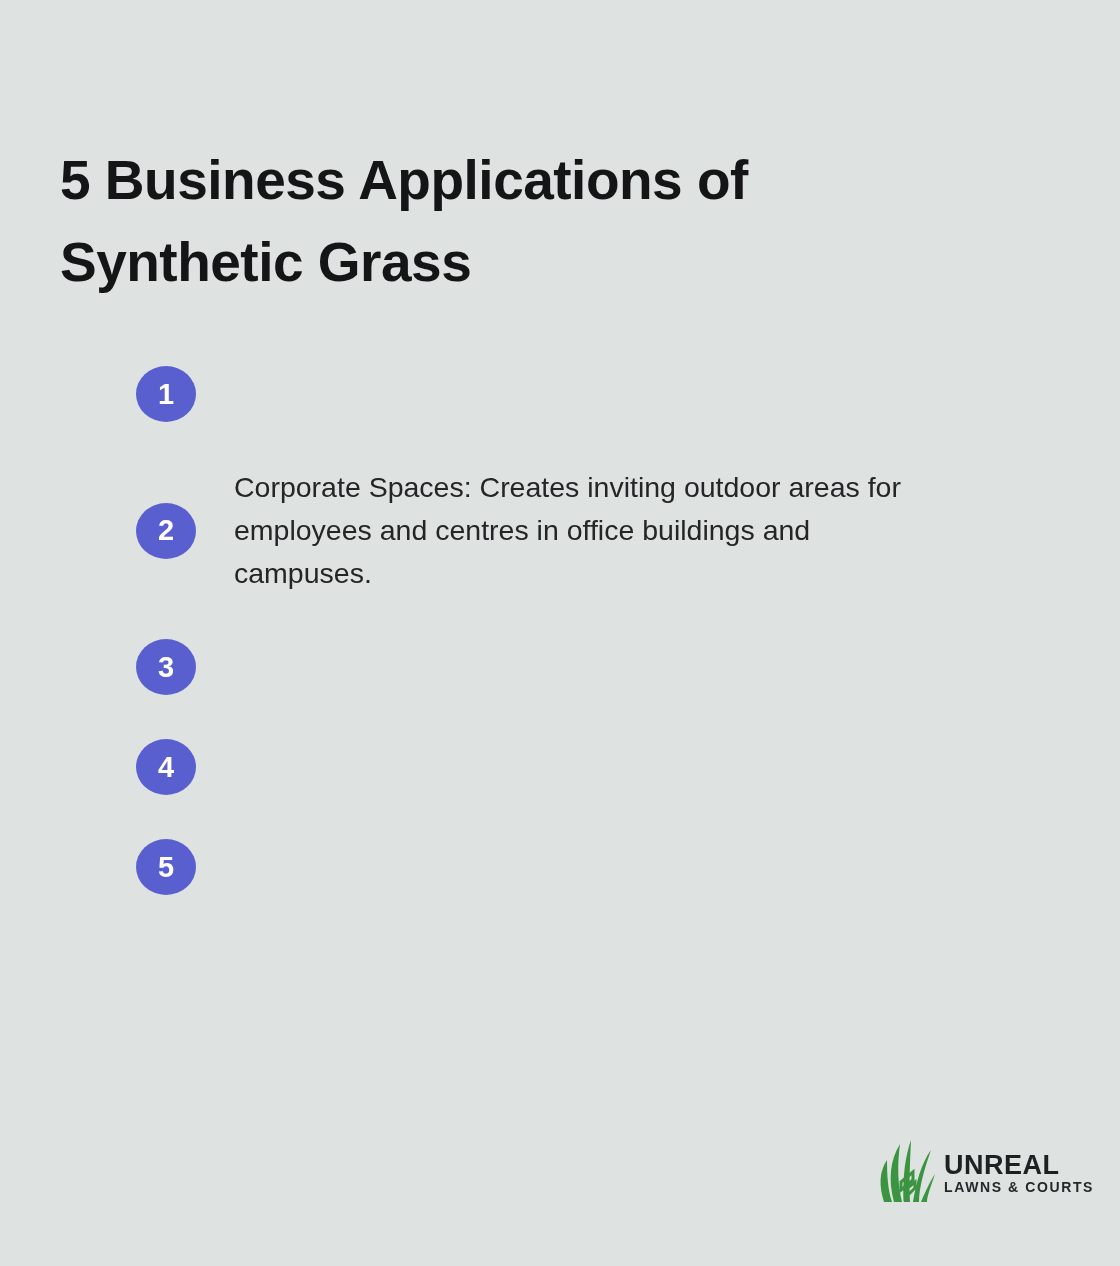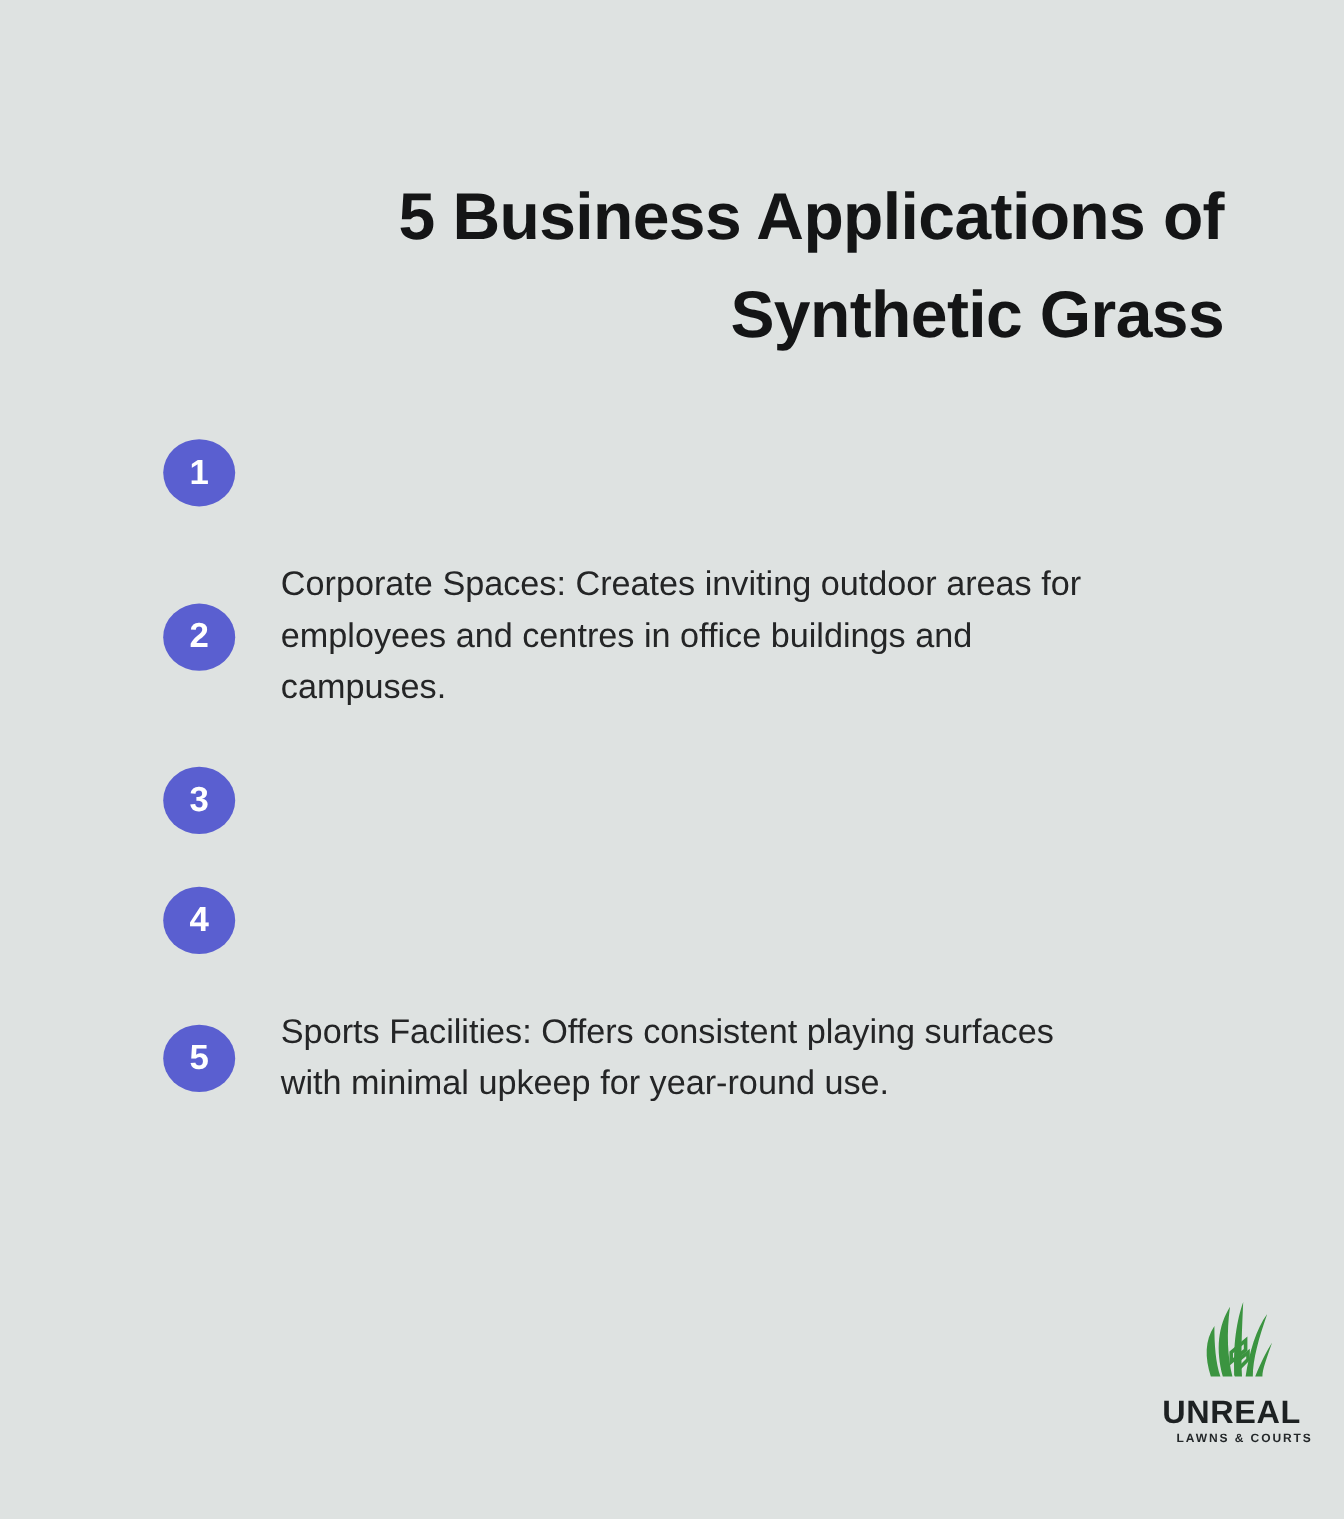--- a/index.html
+++ b/index.html
@@ -18,21 +18,20 @@
     position: absolute;
     left: 60px;
     top: 102px;
     width: 960px;
     font-size: 55px;
     line-height: 82px;
     font-weight: 700;
     color: #141516;
     letter-spacing: -0.5px;
     white-space: pre-line;
-    text-align: right;
   }
   .app-list {
     position: absolute;
     left: 136px;
     top: 366px;
     width: 930px;
     display: flex;
     flex-direction: column;
     gap: 44px;
   }
@@ -60,45 +59,43 @@
     color: #242526;
     white-space: pre-line;
   }
   .logo {
     position: absolute;
     right: 26px;
     bottom: 58px;
     display: flex;
     align-items: center;
     gap: 9px;
-    flex-direction: column;
   }
   .logo-grass {
     width: 58px;
     height: 66px;
   }
   .logo-text {
     display: flex;
     flex-direction: column;
     justify-content: center;
   }
   .logo-name {
     font-size: 27px;
     font-weight: 800;
     letter-spacing: 0.5px;
     color: #1d2122;
     line-height: 28px;
   }
   .logo-tagline {
-    font-size: 10px;
+    font-size: 14px;
     font-weight: 700;
     letter-spacing: 1.6px;
     color: #24282a;
     line-height: 17px;
-    margin-left: 12px;
   }
 </style>
 </head>
 <body>
 
 <h1 class="page-title">5 Business Applications of
 Synthetic Grass</h1>
 
 <div class="app-list">
 
@@ -116,22 +113,20 @@
   <div class="app-item">
     <div class="num-badge">3</div>
   </div>
 
   <div class="app-item">
     <div class="num-badge">4</div>
   </div>
 
   <div class="app-item">
     <div class="num-badge">5</div>
-    <div class="app-text">Sports Facilities: Offers consistent playing surfaces
-with minimal upkeep for year-round use.</div>
   </div>
 
 </div>
 
 <div class="logo">
   <span>
     <svg class="logo-grass" viewBox="0 0 58 66" xmlns="http://www.w3.org/2000/svg">
       <g fill="#3b9440">
         <path d="M7 64 C 2 48, 2 34, 10 22 C 10 38, 11 52, 15 64 Z"></path>
         <path d="M17 64 C 11 42, 13 22, 23 6 C 20 28, 21 48, 25 64 Z"></path>

